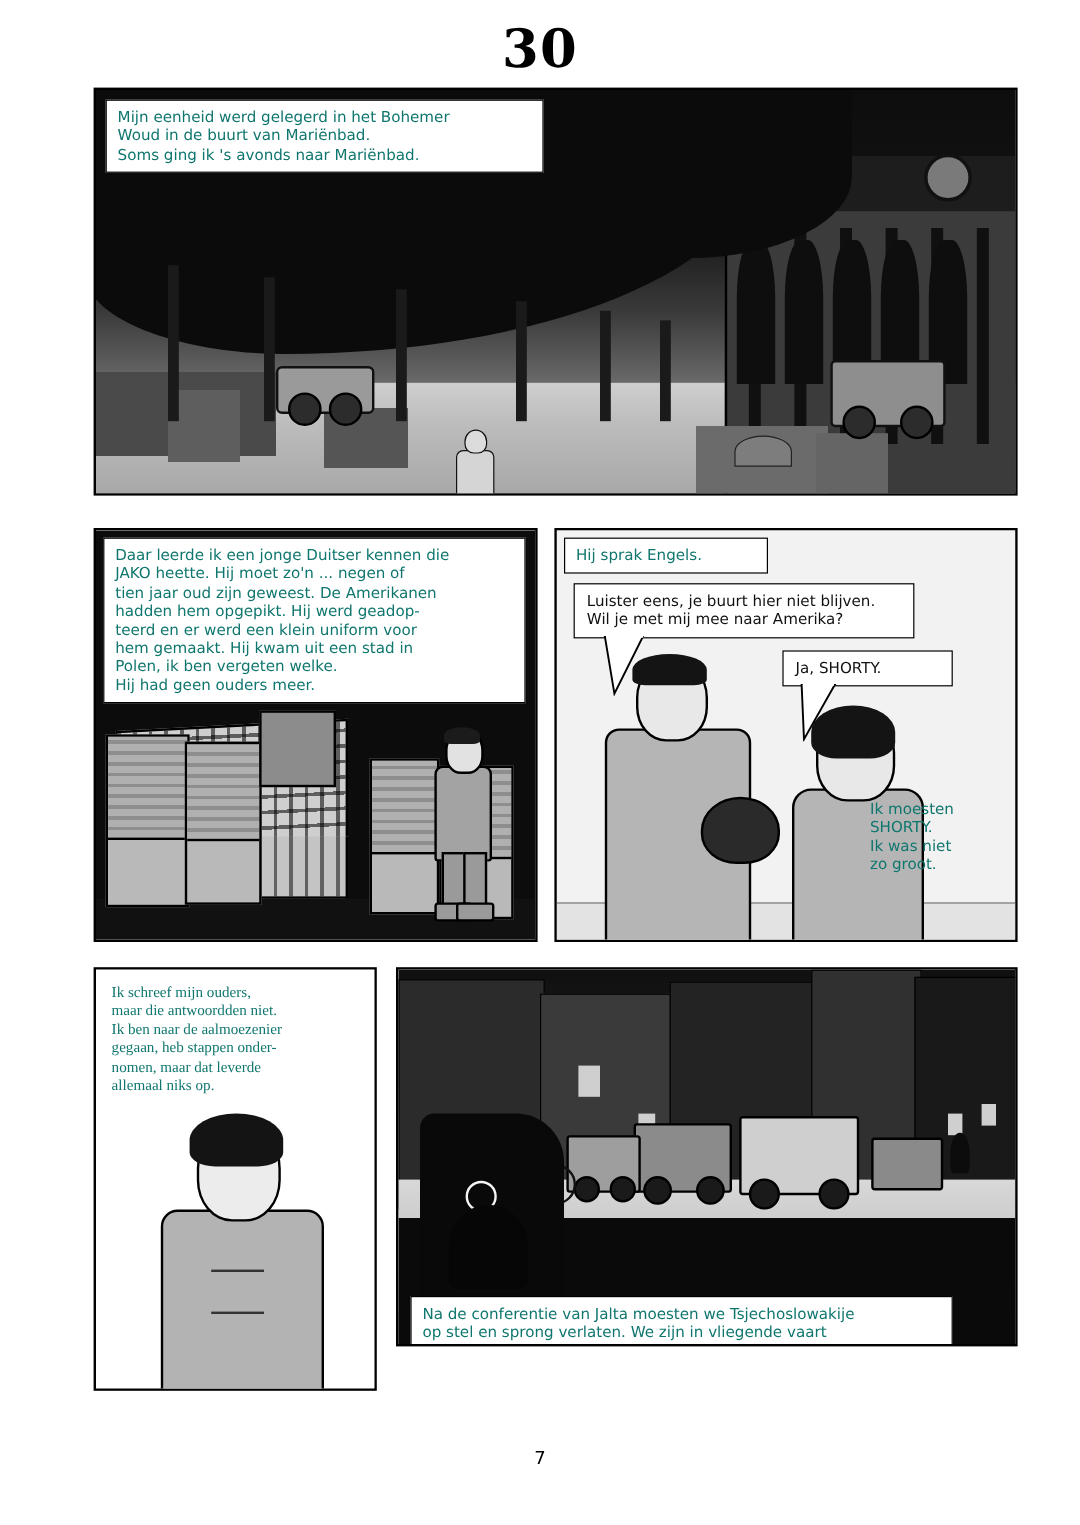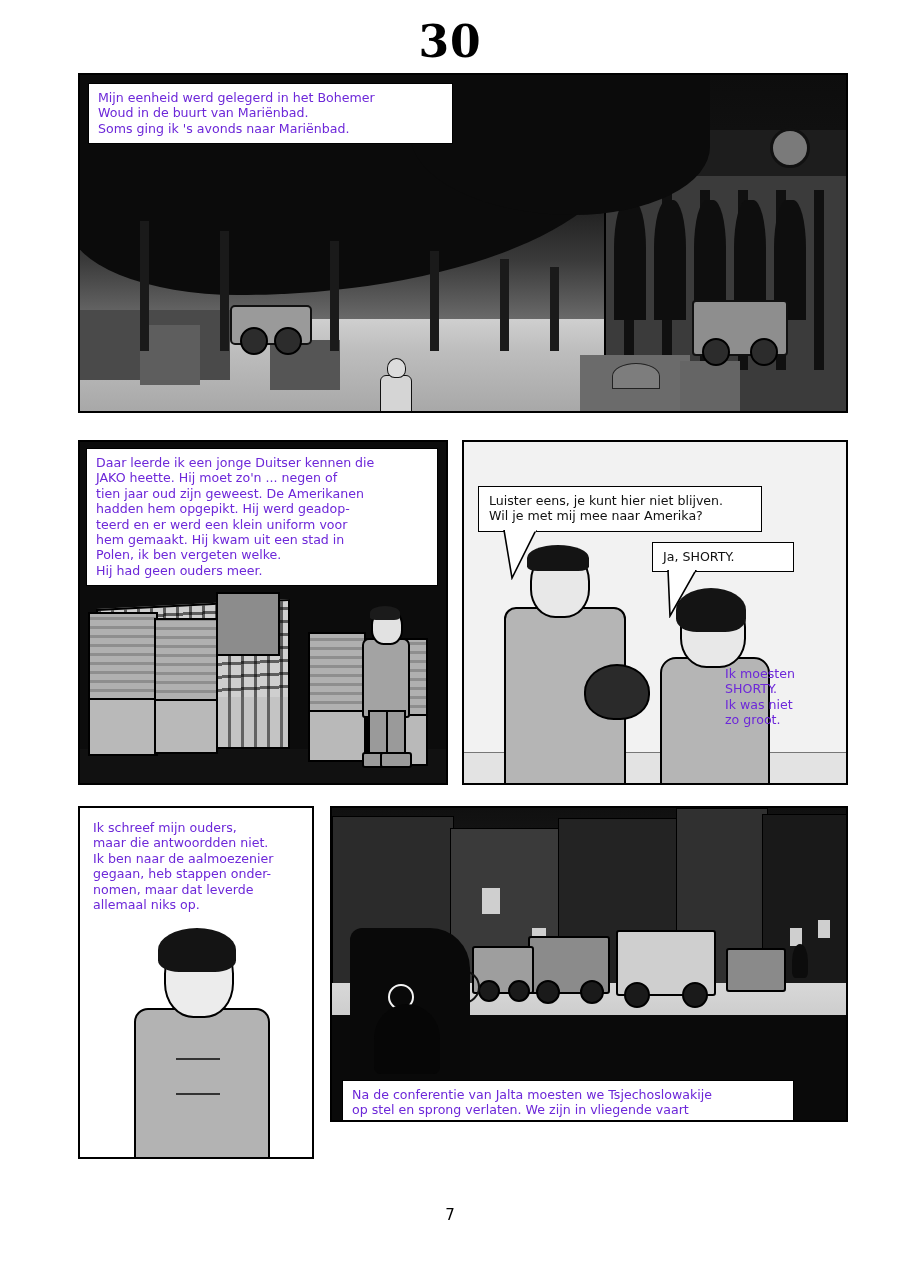--- a/index.html
+++ b/index.html
@@ -59,21 +59,21 @@
   
   .caption {
     position: absolute;
     background: #ffffff;
     border: 1.5px solid #000;
     box-sizing: border-box;
     padding: 6px 8px 7px 9px;
     font-family: "DejaVu Sans", sans-serif;
     font-size: 12.6px;
     line-height: 15.4px;
-    color: #6d28d9;
+    color: #0f766e;
     white-space: pre-line;
     z-index: 6;
   }
   .caption.noborder {
     border: none;
     background: transparent;
   }
   .balloon {
     position: absolute;
     background: #ffffff;
@@ -398,22 +398,23 @@
 
     <div class="p3-man-body"></div>
     <div class="p3-man-head"></div>
     <div class="p3-man-hair"></div>
     <div class="p3-helmet"></div>
 
     <div class="p3-boy-body"></div>
     <div class="p3-boy-head"></div>
     <div class="p3-boy-hair"></div>
 
-
-    <div class="balloon" style="left:14px; top:44px; width:284px;">Luister eens, je kunt hier niet blijven.
+    <div class="caption" style="left:6px; top:6px; width:170px;">Hij sprak Engels.</div>
+
+    <div class="balloon" style="left:14px; top:44px; width:284px;">Luister eens, je buurt hier niet blijven.
 Wil je met mij mee naar Amerika?</div>
     <svg class="tail" style="left:38px; top:88px; width:40px; height:50px;" viewBox="0 0 40 50">
       <polygon points="2,0 34,0 10,48" fill="#ffffff" stroke="#000" stroke-width="1.6"></polygon>
       <line x1="3" y1="0" x2="34" y2="0" stroke="#ffffff" stroke-width="3"></line>
     </svg>
 
     <div class="balloon" style="left:188px; top:100px; width:142px;">Ja, SHORTY.</div>
     <svg class="tail" style="left:198px; top:128px; width:40px; height:48px;" viewBox="0 0 40 48">
       <polygon points="6,0 34,0 8,46" fill="#ffffff" stroke="#000" stroke-width="1.6"></polygon>
       <line x1="7" y1="0" x2="33" y2="0" stroke="#ffffff" stroke-width="3"></line>
@@ -426,21 +427,21 @@
   </div>
 
   <div class="panel" id="panel4">
     <div class="p4-bg"></div>
     <div class="p4-body"></div>
     <div class="p4-head"></div>
     <div class="p4-hair"></div>
     <div style="position:absolute;left:96px;top:250px;width:44px;height:1.6px;background:#333;"></div>
     <div style="position:absolute;left:96px;top:285px;width:44px;height:1.6px;background:#333;"></div>
 
-    <div class="caption noborder" style="left:4px; top:6px; width:232px;">Ik schreef mijn ouders,
+    <div class="caption noborder" style="left:4px; top:6px; width:232px;font-family:Liberation Serif, serif;">Ik schreef mijn ouders,
 maar die antwoordden niet.
 Ik ben naar de aalmoezenier
 gegaan, heb stappen onder-
 nomen, maar dat leverde
 allemaal niks op.</div>
   </div>
 
   <div class="panel" id="panel5">
     <div class="p5-sky"></div>
 

